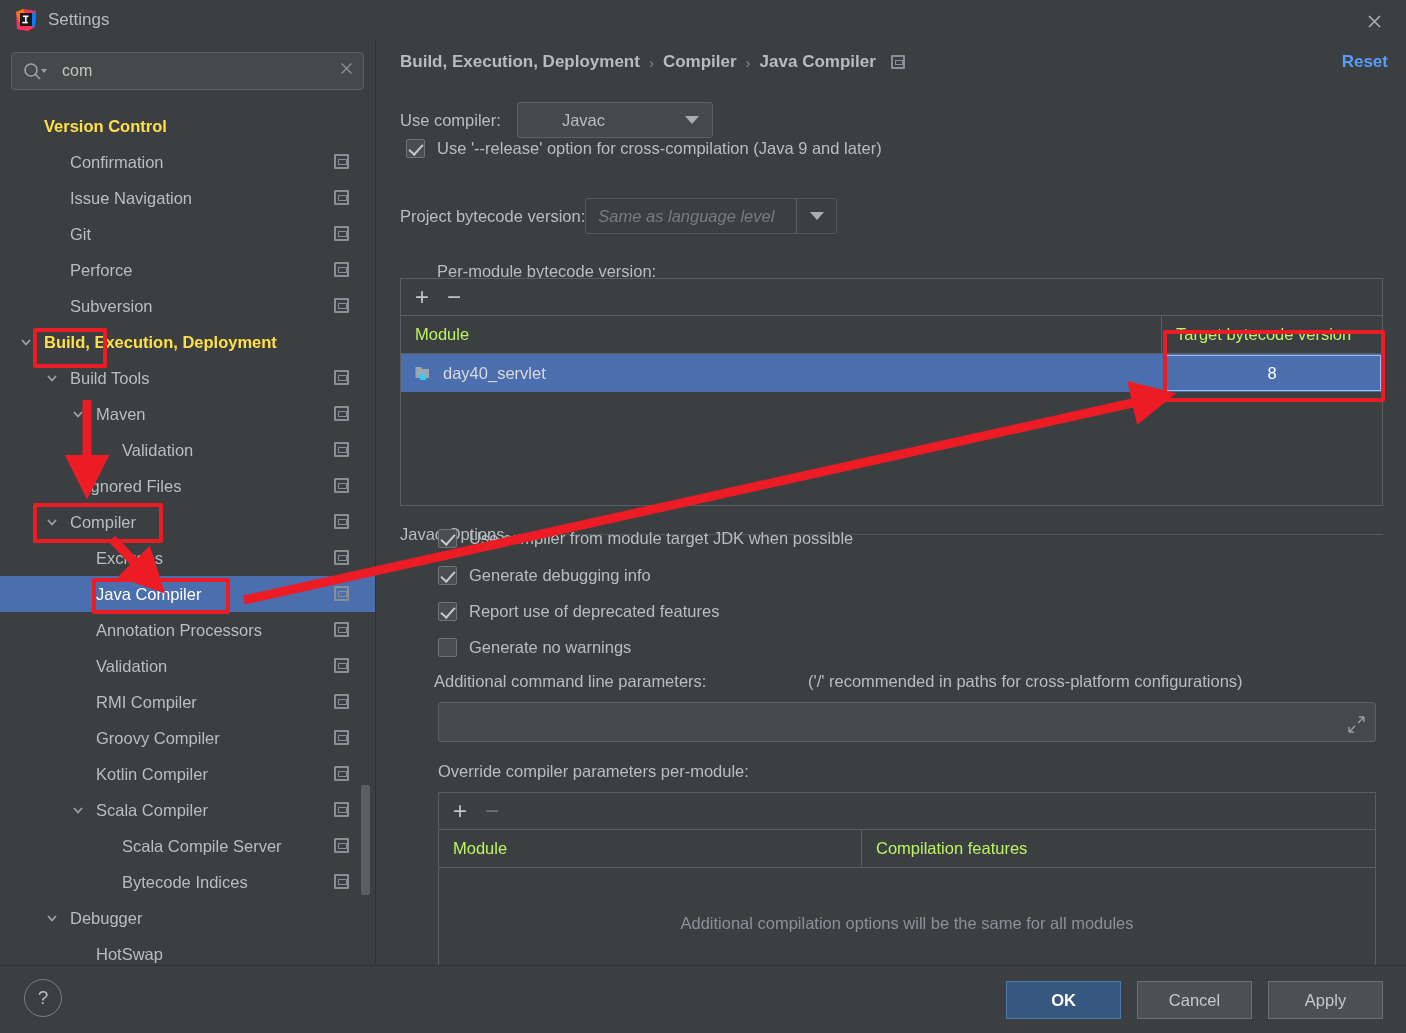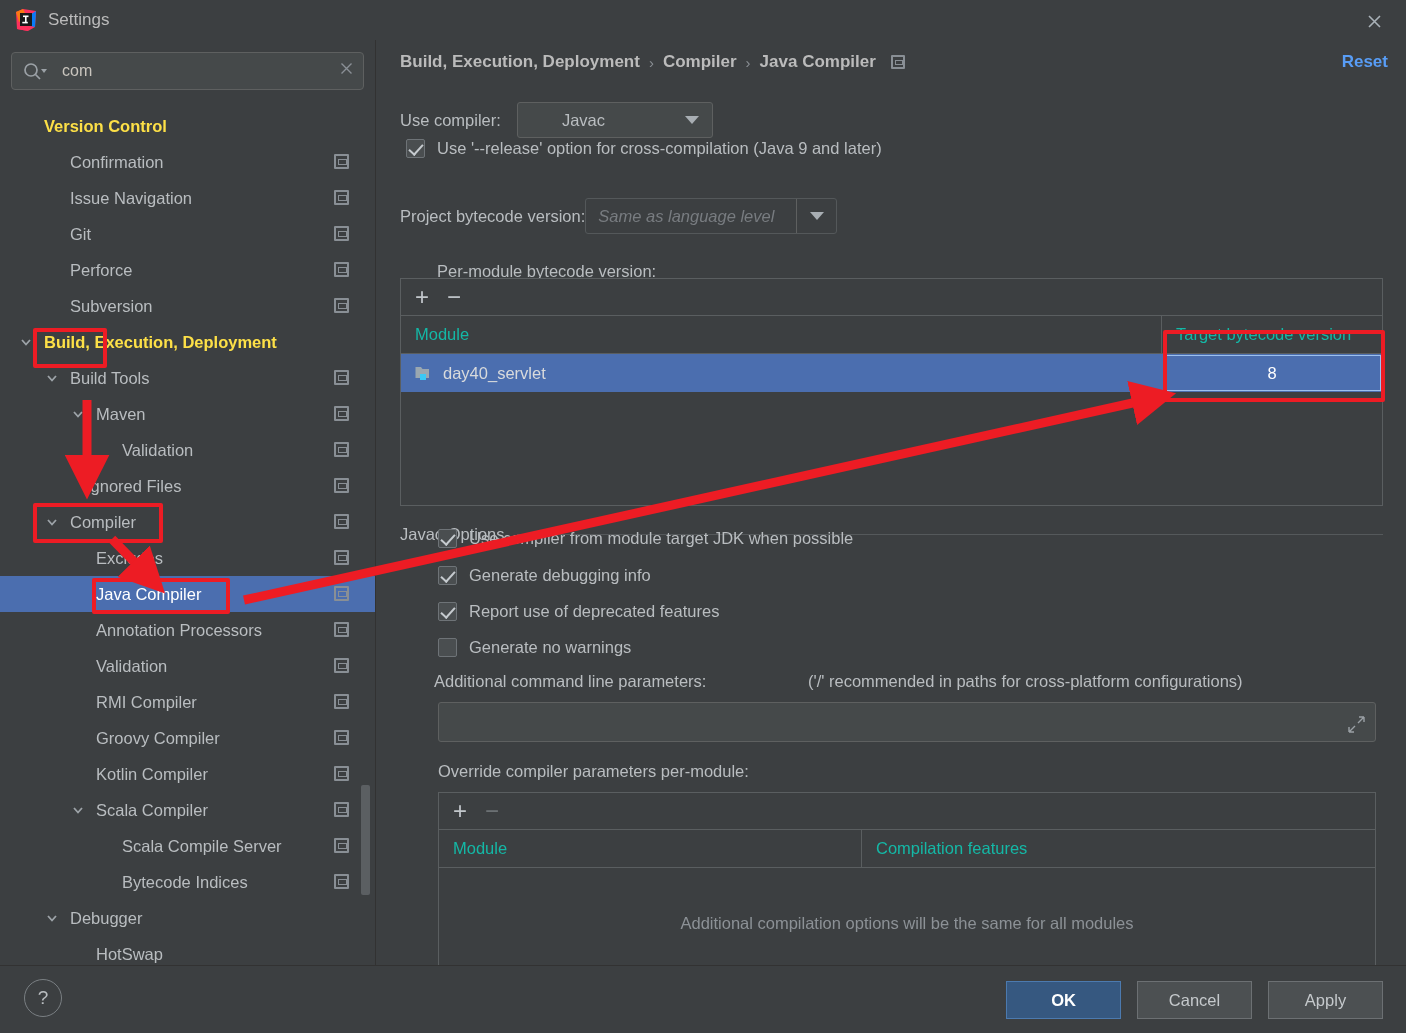--- a/index.html
+++ b/index.html
@@ -135,21 +135,21 @@
   .tbl-toolbar {
     height:37px; border-bottom:1px solid #5A5E60;
     display:flex; align-items:center; padding-left:14px; gap:18px;
   }
   .tb-btn { color:#C2C7CB; font-size:24px; line-height:24px; cursor:pointer; }
   .tb-btn.disabled { color:#6E7376; }
   .tbl-head {
     height:38px; display:flex; align-items:center;
     border-bottom:1px solid #5A5E60; background:#3C3F41;
   }
-  .th { font-size:16.5px; color:#14b8a6; padding-left:14px; }
+  .th { font-size:16.5px; color:#bef264; padding-left:14px; }
   .th-div { width:1px; align-self:stretch; background:#5A5E60; }
   .tbl-row { height:38px; display:flex; align-items:center; }
   .tbl-row.selected { background:#4B6EAF; }
   .td { font-size:16.5px; color:#D8DADC; padding-left:14px; display:flex; align-items:center; gap:9px; }
   .mod-icon { position:relative; width:19px; height:16px; flex:none; }
   .empty-msg {
     text-align:center; color:#8C9196; font-size:16.5px;
     padding-top:46px;
   }
 

